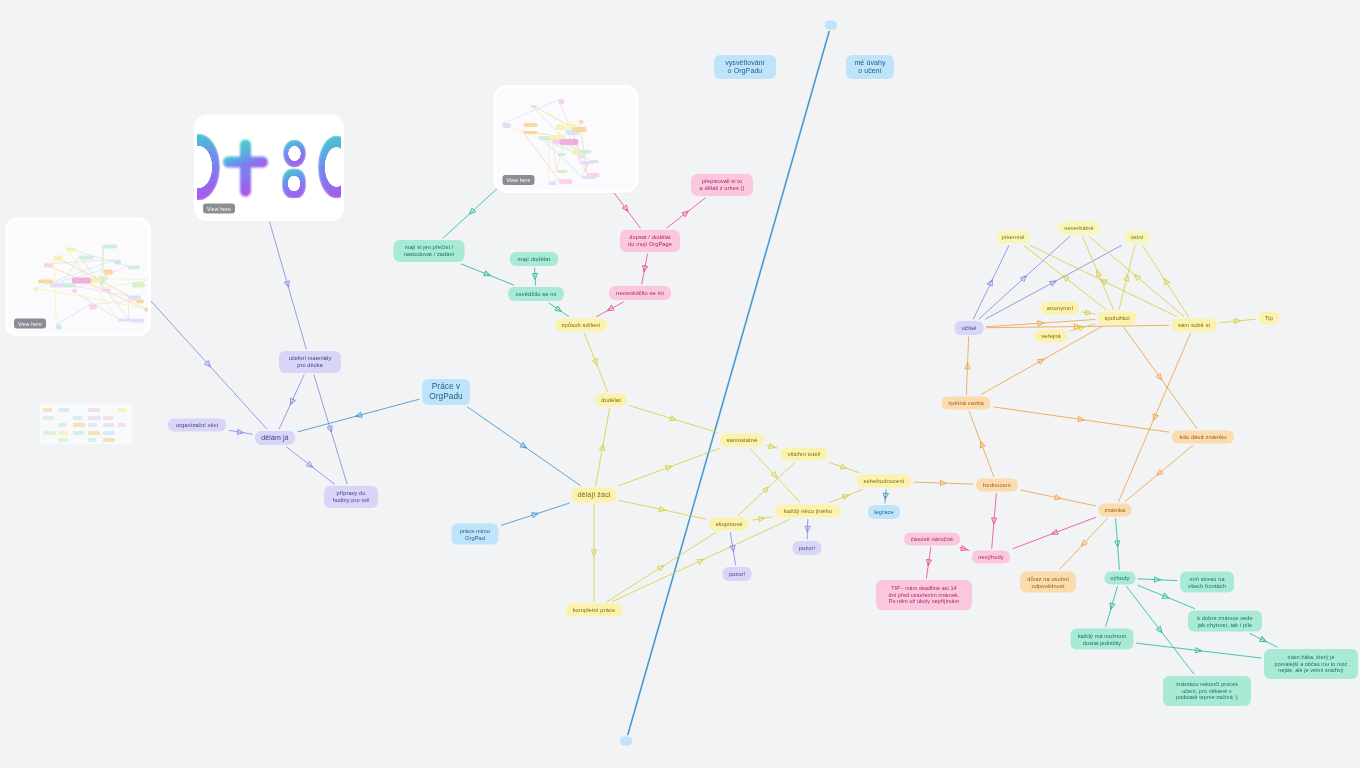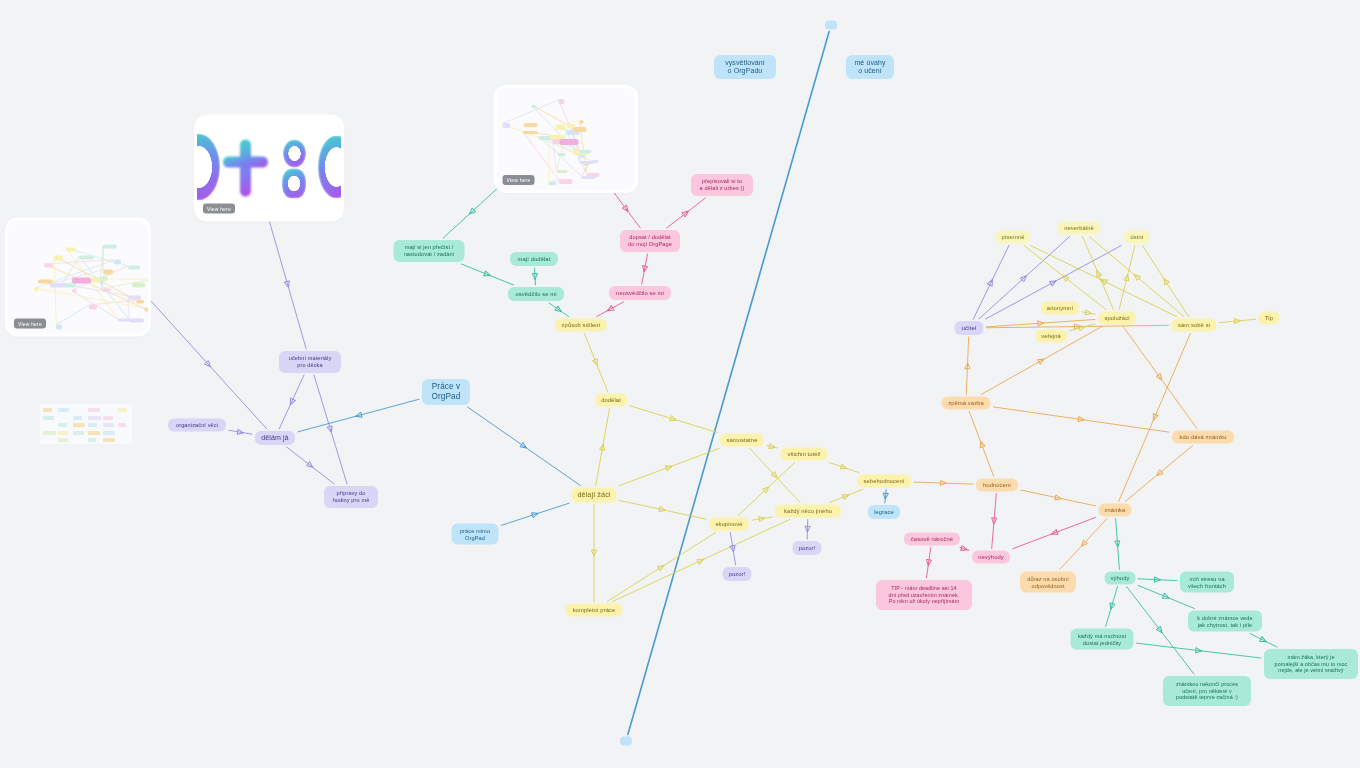--- a/index.html
+++ b/index.html
@@ -373,21 +373,21 @@
 do mojí OrgPage</div>
       <div class="node c-pink" style="left: 722px; top: 185px; min-width: 62px; min-height: 22px; font-size: 5.6px;">přepisovali si to
 a dělali z urbes ()</div>
       <div class="node c-purple" style="left: 310px; top: 362px; min-width: 62px; min-height: 22px; font-size: 5.6px;">učební materiály
 pro děcka</div>
       <div class="node c-purple" style="left: 275px; top: 438px; min-width: 40px; min-height: 14px; font-size: 7px;">dělám já</div>
       <div class="node c-purple" style="left: 197px; top: 425px; min-width: 58px; min-height: 13px; font-size: 5.6px;">organizační věci</div>
       <div class="node c-purple" style="left: 351px; top: 497px; min-width: 54px; min-height: 22px; font-size: 5.6px;">přípravy do
 hodiny pro mě</div>
       <div class="node c-blue" style="left: 446px; top: 392px; min-width: 48px; min-height: 26px; font-size: 8.2px;">Práce v
-OrgPad</div>
+OrgPadu</div>
       <div class="node c-blue" style="left: 475px; top: 534px; min-width: 47px; min-height: 21px; font-size: 5.6px;">práce mimo
 OrgPad</div>
       <div class="node c-yellow" style="left: 594px; top: 495px; min-width: 44px; min-height: 15px; font-size: 7.2px;">dělají žáci</div>
       <div class="node c-yellow" style="left: 611px; top: 400px; min-width: 32px; min-height: 13px; font-size: 5.8px;">dodělat</div>
       <div class="node c-yellow" style="left: 594px; top: 610px; min-width: 57px; min-height: 13px; font-size: 5.8px;">kompletní práce</div>
       <div class="node c-yellow" style="left: 742px; top: 440px; min-width: 44px; min-height: 13px; font-size: 5.8px;">samostatné</div>
       <div class="node c-yellow" style="left: 804px; top: 454px; min-width: 47px; min-height: 13px; font-size: 5.8px;">všichni totéž</div>
       <div class="node c-yellow" style="left: 887px; top: 481px; min-width: 48px; min-height: 13px; font-size: 5.8px;">odevzdávání</div>
       <div class="node c-blue" style="left: 884px; top: 512px; min-width: 32px; min-height: 14px; font-size: 5.8px;">legrace</div>
       <div class="node c-yellow" style="left: 808px; top: 511px; min-width: 66px; min-height: 13px; font-size: 5.8px;">každý něco jiného</div>

